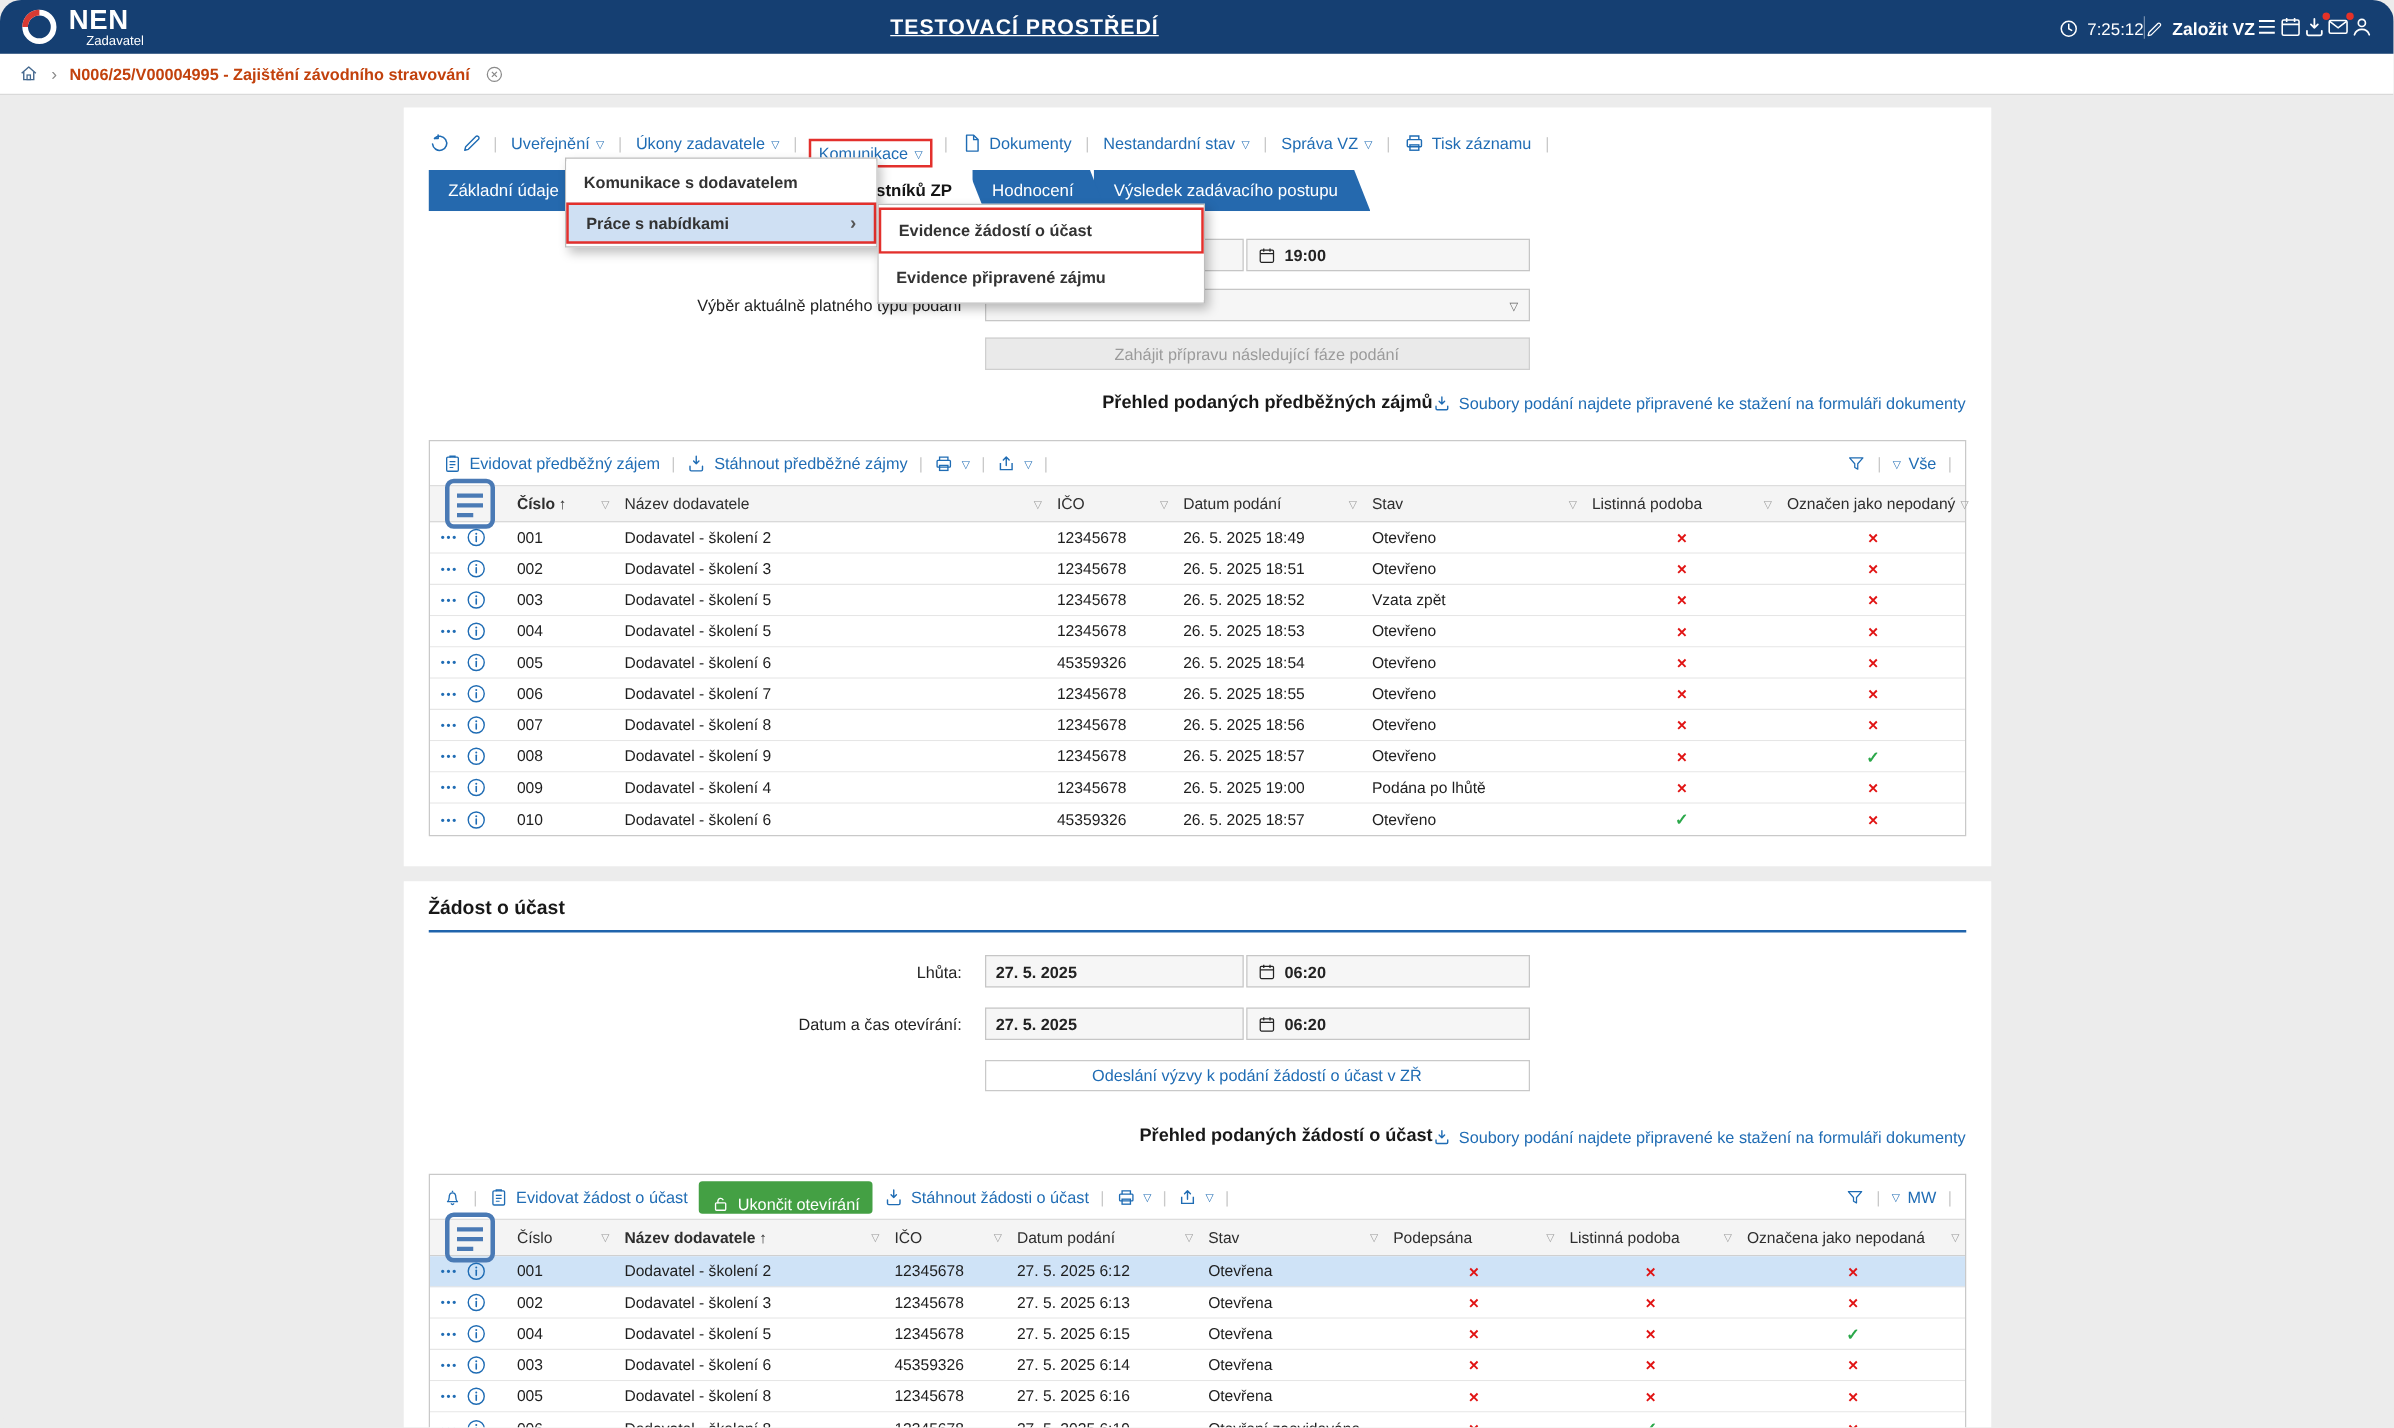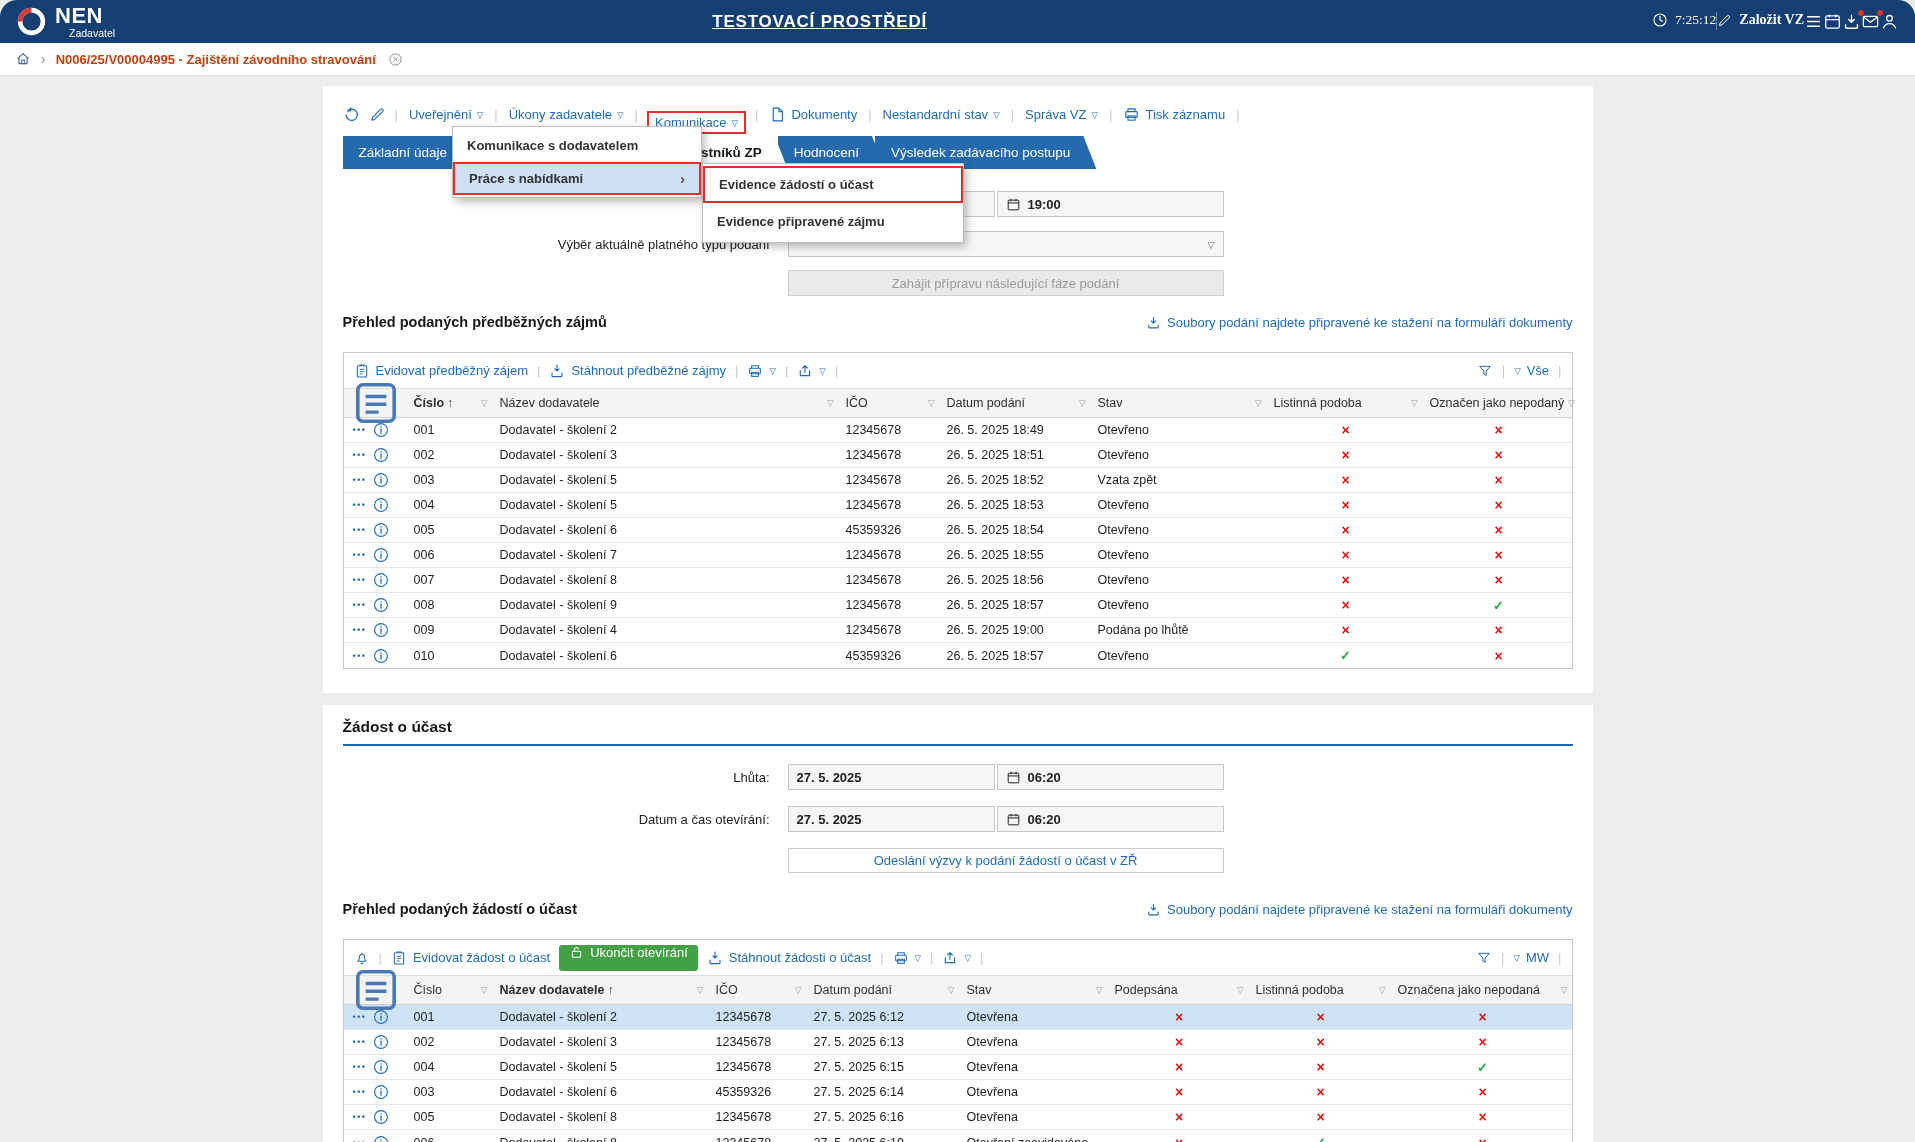--- a/index.html
+++ b/index.html
@@ -7,21 +7,21 @@
   body{font-family:"Liberation Sans",sans-serif;background:#ececec;}
   .viewport{width:1915px;height:1142px;position:relative;overflow:hidden;background:#ececec;border-radius:17px;}
 
   
   .topbar{height:43px;background:#153f72;display:flex;align-items:center;padding:0 16px;color:#fff;position:relative;z-index:60;}
   .brand{display:flex;align-items:center;gap:8px;}
   .brand-text{display:flex;flex-direction:column;line-height:1;}
   .brand-name{font-size:22px;font-weight:bold;letter-spacing:.5px;}
   .brand-sub{font-size:10.5px;margin-top:1px;margin-left:14px;}
   .env-title{position:absolute;left:42.8%;top:50%;transform:translate(-50%,-50%);font-size:17px;font-weight:bold;letter-spacing:.8px;white-space:nowrap;text-decoration:underline;}
-  .top-right{margin-left:auto;display:flex;align-items:flex-start;font-family:Liberation Serif, serif;}
+  .top-right{margin-left:auto;display:flex;align-items:flex-end;}
   .time{display:flex;align-items:center;gap:7px;font-size:13.5px;}
   .vdiv{width:1px;height:18px;background:rgba(255,255,255,.4);}
   .new-vz{display:flex;align-items:center;gap:7px;font-size:14px;font-weight:bold;cursor:pointer;}
   .icon-btn{position:relative;display:flex;cursor:pointer;}
   .badge{position:absolute;top:-3px;right:-4px;width:8px;height:8px;border-radius:50%;background:#e53228;border:1px solid #153f72;}
 
   
   .crumbbar{height:33px;background:#fff;border-bottom:1px solid #d9d9d9;display:flex;align-items:center;gap:10px;padding:0 15px;position:relative;z-index:55;}
   .crumb-home{color:#45698f;display:flex;cursor:pointer;}
   .crumb-chev{color:#8a8a8a;font-size:14px;}
@@ -52,31 +52,31 @@
   .inp{height:26px;background:#f6f6f6;border:1px solid #c6c6c6;display:flex;align-items:center;padding:0 8px;font-size:13px;font-weight:bold;color:#222;}
   .inp-date{width:207px;margin-right:2px;}
   .inp-time{width:227px;gap:7px;}
   .inp-cal{color:#777;display:flex;}
   .inp-select{width:436px;font-weight:normal;}
   .inp-select .caret{margin-left:auto;color:#666;font-size:9px;}
   .btn-disabled{margin-left:445px;width:436px;height:26px;background:#eaeaea;border:1px solid #cfcfcf;color:#9b9b9b;font-size:13px;font-family:inherit;}
   .btn-invite{margin-left:445px;width:436px;height:25px;background:#fff;border:1px solid #c9c9c9;color:#1f6cb4;font-size:13px;font-family:Liberation Sans, sans-serif;cursor:pointer;display:flex;align-items:center;justify-content:center;}
 
   
-  .section-head{display:flex;align-items:center;justify-content:space-between;height:20px;}
+  .section-head{display:flex;align-items:center;justify-content:flex-end;height:20px;}
   .sh-title{font-size:14.5px;font-weight:bold;color:#181818;}
   .files-link{display:flex;align-items:center;gap:6px;color:#1f6cb4;font-size:13px;cursor:pointer;}
   .big-head{padding:12px 0 7px;border-bottom:2px solid #2064ac;font-size:15.5px;font-weight:bold;color:#181818;line-height:20px;}
 
   
   .grid{border:1px solid #c9c9c9;margin-top:20px;background:#fff;}
   .grid-toolbar{height:35px;display:flex;align-items:center;gap:9px;padding:0 10px;color:#1f6cb4;font-size:13px;}
   .gt-link{display:flex;align-items:center;gap:6px;cursor:pointer;white-space:nowrap;}
   .gt-right{margin-left:auto;display:flex;align-items:center;gap:9px;}
-  .btn-green{display:flex;align-items:flex-start;gap:6px;background:#44a044;color:#fff;border:none;border-radius:3px;height:26px;padding:0 10px;font-size:13px;font-family:inherit;cursor:pointer;white-space:nowrap;}
+  .btn-green{display:flex;align-items:flex-end;gap:6px;background:#44a044;color:#fff;border:none;border-radius:3px;height:26px;padding:0 10px;font-size:13px;font-family:inherit;cursor:pointer;white-space:nowrap;}
   .grid-head{display:flex;align-items:center;background:#f4f4f4;border-top:1px solid #ddd;border-bottom:1px solid #d0d0d0;height:30px;font-size:12.5px;color:#2e2e2e;}
   .th{display:flex;align-items:center;padding:0 6px;height:100%;flex-shrink:0;}
   .thc{justify-content:center;color:#4a7ab5;}
   .th-label{white-space:nowrap;}
   .th-label.sorted{font-weight:bold;}
   .sort-arrow{margin-left:3px;font-size:12px;color:#333;}
   .flt{margin-left:auto;font-size:8.5px;color:#999;cursor:pointer;padding-left:4px;}
   .tr{display:flex;align-items:center;height:25px;border-bottom:1px solid #e6e6e6;font-size:12.5px;color:#1e1e1e;background:#fff;}
   .grid-body .tr:last-child{border-bottom:none;}
   .tr.selected{background:#cfe3f7;}

